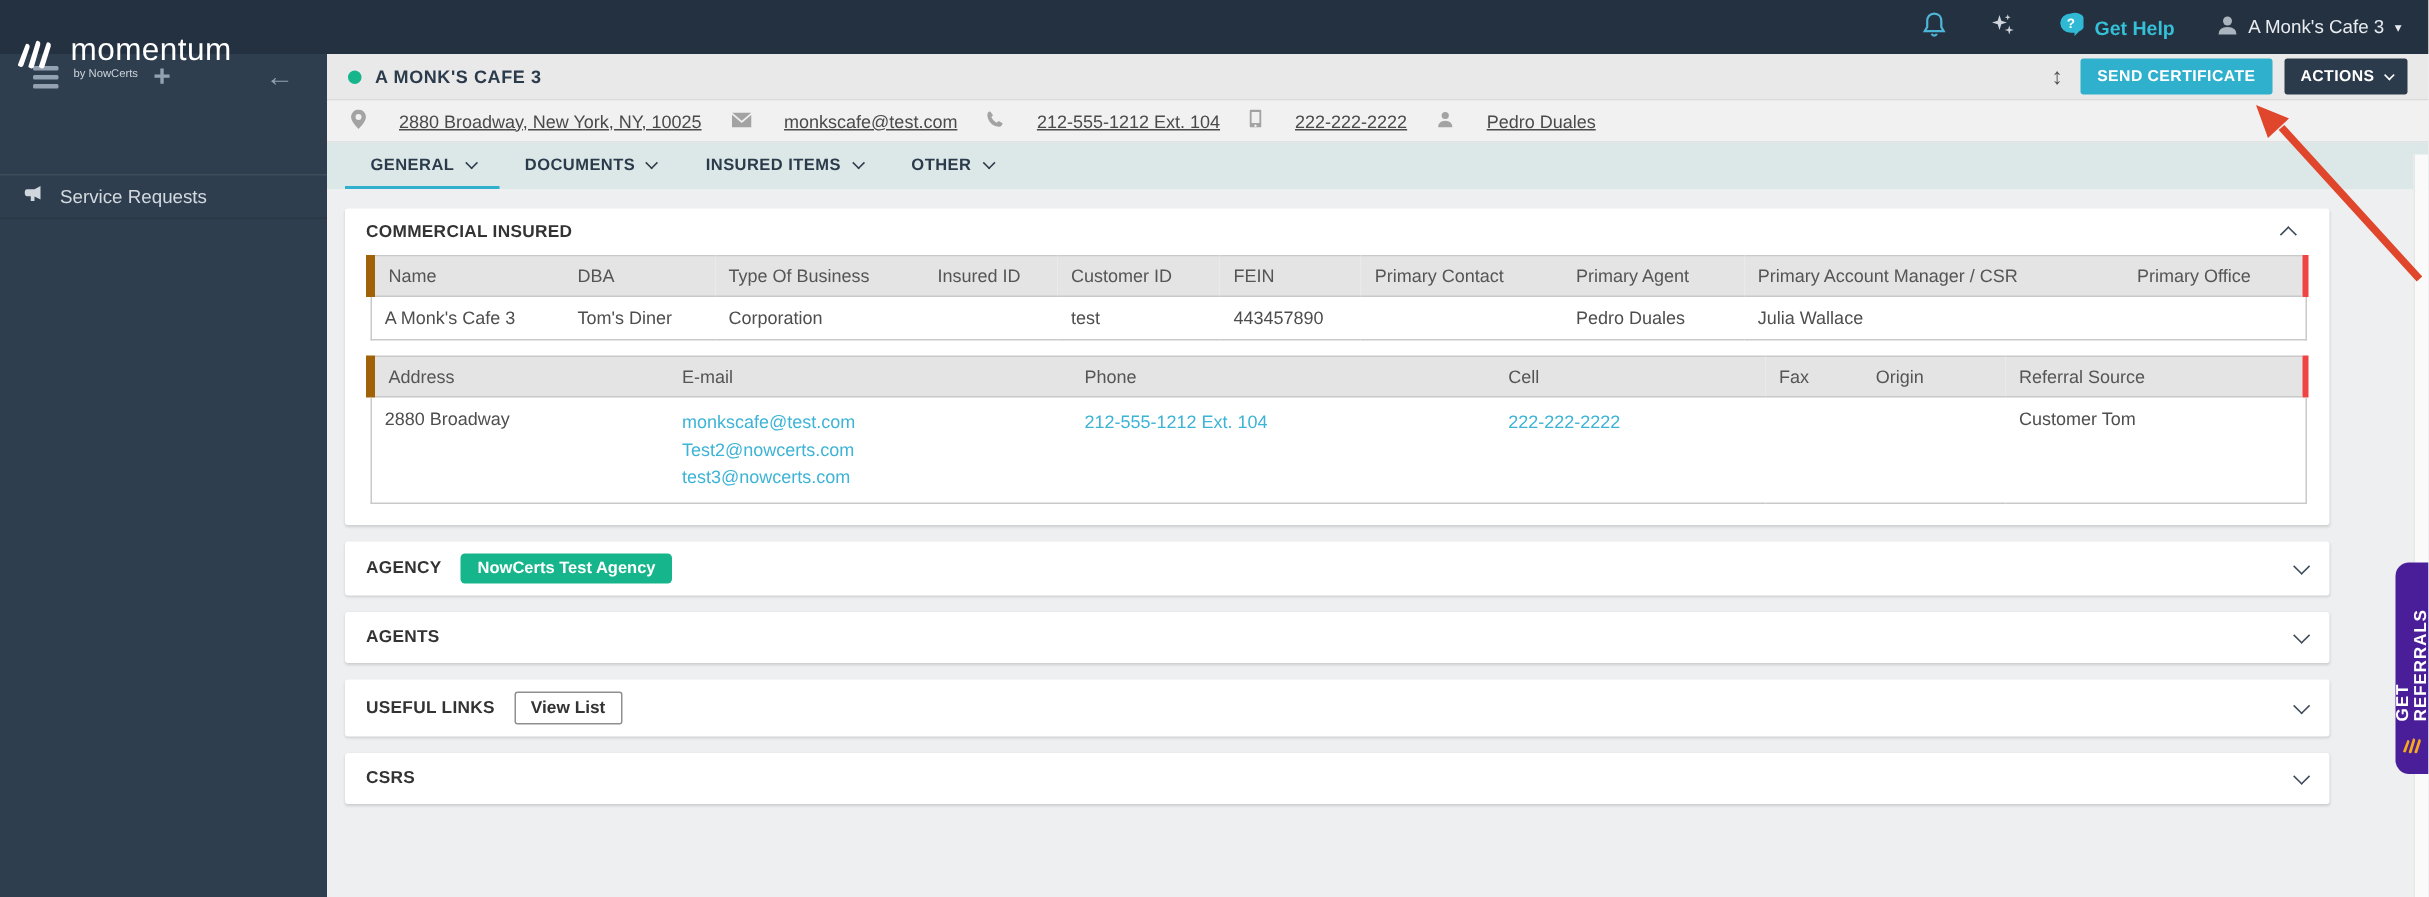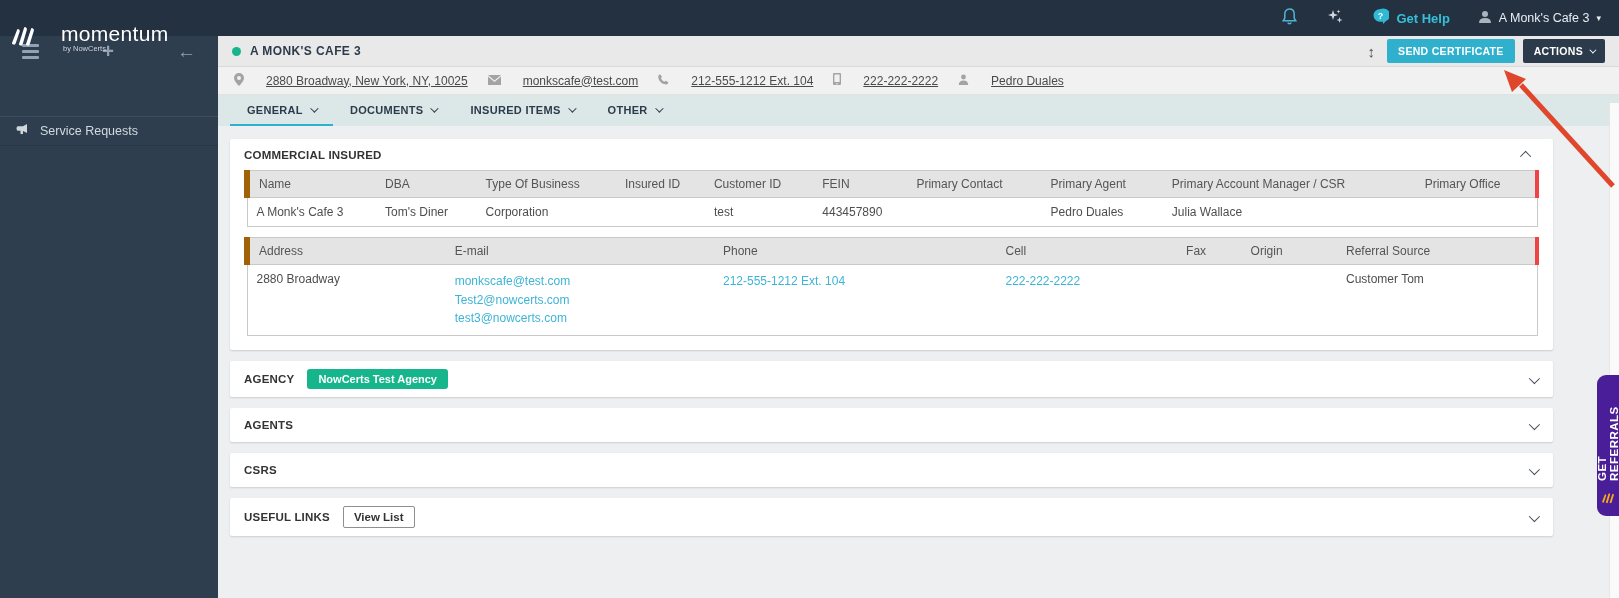--- a/index.html
+++ b/index.html
@@ -10,21 +10,21 @@
     position: relative;
     overflow: hidden;
   }
 
   
   .topbar {
     position: absolute; top: 0; left: 0; width: 1619px; height: 36px;
     background: #243140; display: flex; align-items: center;
     padding: 0 18px 0 10px; z-index: 20;
   }
-  .brand { display: flex; align-items: flex-start; gap: 25px; margin-top: 40px; }
+  .brand { display: flex; align-items: flex-start; gap: 11px; margin-top: 40px; }
   .brand-text { display: flex; flex-direction: column; line-height: 1; }
   .brand-name { color: #fff; font-size: 21px; font-weight: 400; letter-spacing: .3px; }
   .brand-byline { color: #cdd4dc; font-size: 7.5px; margin-top: 1px; padding-left: 2px; }
   .topbar-right { margin-left: auto; display: flex; align-items: center; gap: 28px; }
   .icon-btn { background: none; border: none; cursor: pointer; display: flex; align-items: center; }
   .get-help { display: flex; align-items: center; gap: 7px; color: #35c0d8; font-size: 13px; font-weight: 700; cursor: pointer; }
   .account { display: flex; align-items: center; gap: 7px; color: #e8ecf0; font-size: 12.5px; cursor: pointer; }
   .caret { font-size: 9px; color: #e8ecf0; }
 
   
@@ -394,29 +394,29 @@
 
     <section class="card">
       <div class="card-row">
         <span class="section-title">AGENTS</span>
         <span style="margin-left:auto"><i class="chev chev-down chev-lg"></i></span>
       </div>
     </section>
 
     <section class="card">
       <div class="card-row">
-        <span class="section-title">CSRS</span>
+        <span class="section-title">USEFUL LINKS</span>
+        <button class="view-list-btn">View List</button>
         <span style="margin-left:auto"><i class="chev chev-down chev-lg"></i></span>
       </div>
     </section>
 
     <section class="card">
       <div class="card-row">
-        <span class="section-title">USEFUL LINKS</span>
-        <button class="view-list-btn">View List</button>
+        <span class="section-title">CSRS</span>
         <span style="margin-left:auto"><i class="chev chev-down chev-lg"></i></span>
       </div>
     </section>
 
   </div>
 
   <div class="scroll-track"></div>
 </main>
 
 <div class="referrals-tab">

